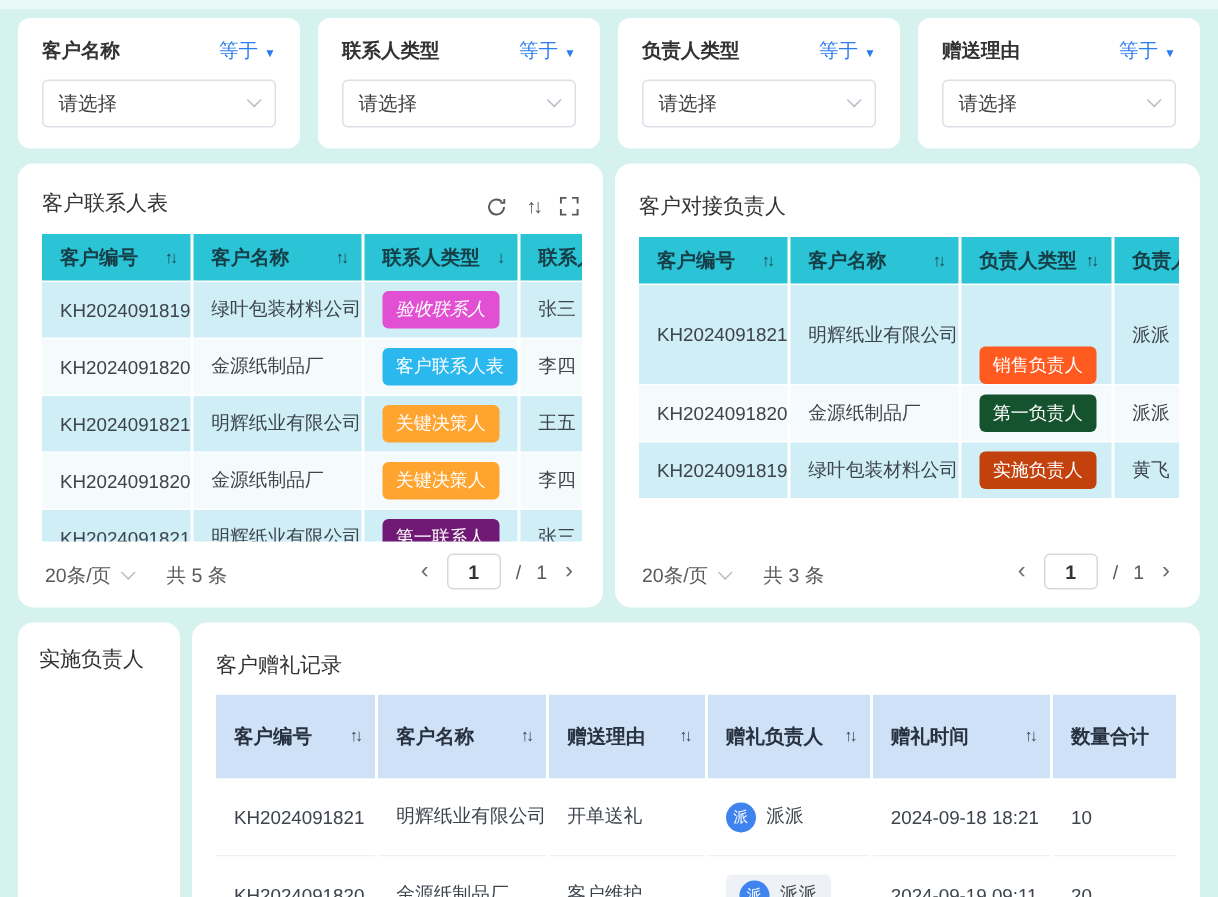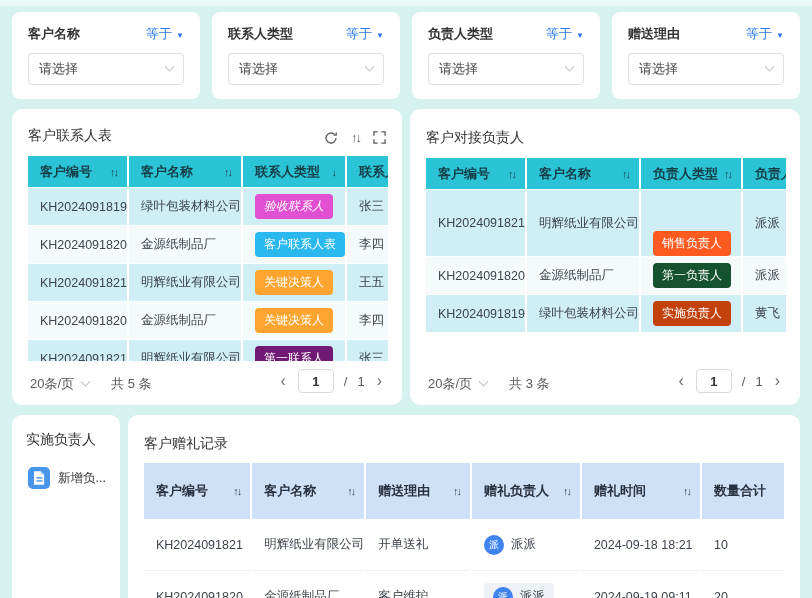--- a/index.html
+++ b/index.html
@@ -317,30 +317,20 @@
         </span>
       </div>
     </div>
   </div>
 
   <div class="bottom-row">
 
     <div class="panel quick-panel">
       <span class="panel-title" style="margin-top:4px;">实施负责人</span>
       <div class="quick-items">
-        <div class="quick-item">
-          <svg width="26" height="26" viewBox="0 0 26 26">
-              <rect width="26" height="26" rx="6" fill="#4796ec"></rect>
-              <path fill="#fff" d="M8 5h7l4 4v11a1 1 0 0 1-1 1H8a1 1 0 0 1-1-1V6a1 1 0 0 1 1-1z"></path>
-              <path fill="#a9cdf5" d="M15 5l4 4h-4z"></path>
-              <rect x="10" y="12" width="7" height="1.7" fill="#4796ec"></rect>
-              <rect x="10" y="15.6" width="7" height="1.7" fill="#4796ec"></rect>
-            </svg>
-          <span class="label">新增负...</span>
-        </div>
       </div>
     </div>
 
     <div class="panel gift-panel">
       <div class="panel-head">
         <span class="panel-title">客户赠礼记录</span>
       </div>
       <div class="tbl-clip">
         <table class="gift">
           <thead>

